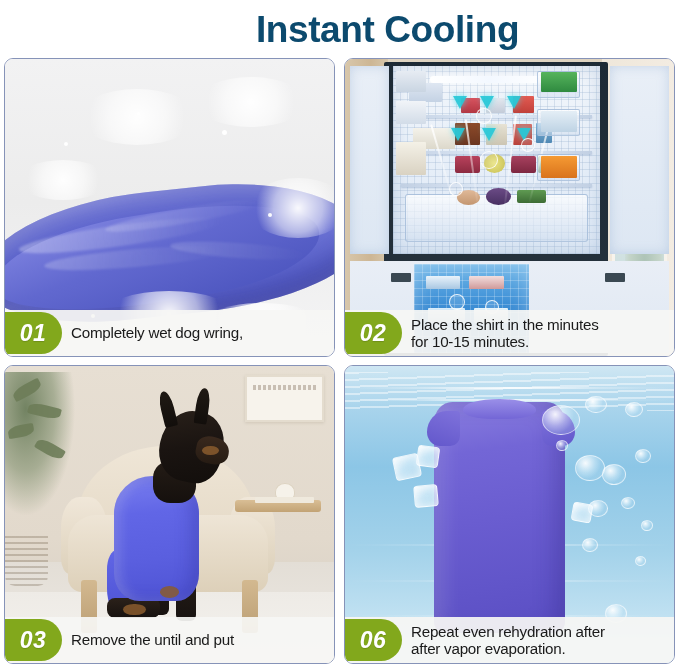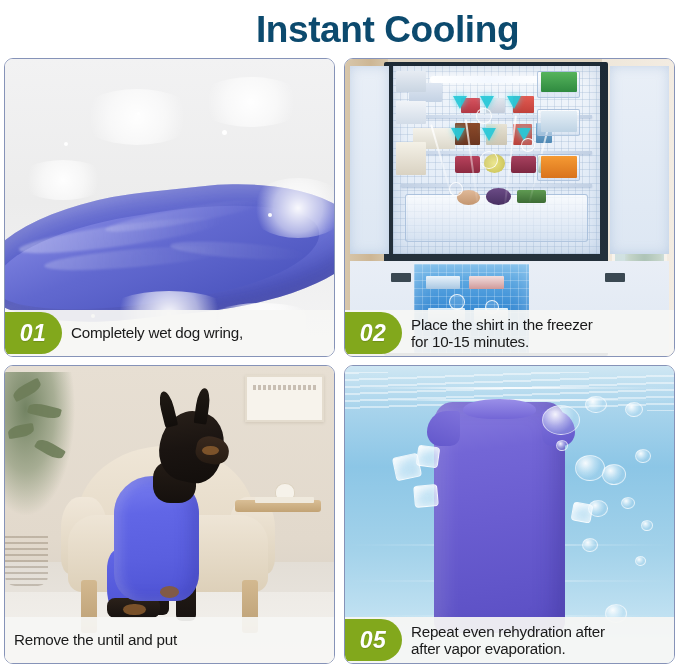--- a/index.html
+++ b/index.html
@@ -482,21 +482,21 @@
           <div class="item" style="left:52%;top:50%;width:30%;height:16%;background:linear-gradient(180deg,#e6f4fc,#9cc2de);"></div>
           <div class="ring" style="left:30%;top:34%;width:16px;height:16px;"></div>
           <div class="ring" style="left:62%;top:40%;width:14px;height:14px;"></div>
         </div>
         <div class="item" style="left:14%;top:72%;width:6%;height:3%;background:#3a4852;border-radius:1px;"></div>
         <div class="item" style="right:15%;top:72%;width:6%;height:3%;background:#3a4852;border-radius:1px;"></div>
       </div>
       <div class="caption">
         <div class="badge">02</div>
         <div class="cap-text">
-          <span class="l1">Place the shirt in the freezer</span>
+          <span class="l1">Place the shirt in the minutes</span>
           <span class="l2">for 10-15 minutes.</span>
         </div>
       </div>
     </div>
 
     <div class="card">
       <div class="photo p3">
         <div class="floor"></div>
         <div class="rug"></div>
         <div class="frame">
@@ -528,20 +528,21 @@
         <div class="dog-neck"></div>
         <div class="dog-head"></div>
         <div class="muzzle"></div>
         <div class="ear ear-l"></div>
         <div class="ear ear-r"></div>
         <div class="tan" style="left:60%;top:27%;width:5%;height:3%;"></div>
         <div class="tan" style="left:47%;top:74%;width:6%;height:4%;"></div>
         <div class="tan" style="left:36%;top:80%;width:7%;height:4%;"></div>
       </div>
       <div class="caption">
+        <div class="badge">03</div>
         <div class="cap-text">
           <span class="l1">Remove the until and put</span>
         </div>
       </div>
     </div>
 
     <div class="card">
       <div class="photo p4">
         <div class="surface"></div>
         <div class="wave" style="top:7%;"></div>
@@ -568,21 +569,21 @@
         <div class="bubble" style="left:88%;top:28%;width:16px;height:14px;"></div>
         <div class="bubble" style="left:74%;top:45%;width:20px;height:17px;"></div>
         <div class="bubble" style="left:84%;top:44%;width:14px;height:12px;"></div>
         <div class="bubble" style="left:90%;top:52%;width:12px;height:11px;"></div>
         <div class="bubble" style="left:72%;top:58%;width:16px;height:14px;"></div>
         <div class="bubble" style="left:79%;top:80%;width:22px;height:19px;"></div>
         <div class="bubble" style="left:64%;top:25%;width:12px;height:11px;"></div>
         <div class="bubble" style="left:88%;top:64%;width:11px;height:10px;"></div>
       </div>
       <div class="caption">
-        <div class="badge">05</div>
+        <div class="badge">06</div>
         <div class="cap-text">
           <span class="l1">Repeat even rehydration after</span>
           <span class="l2">after vapor evaporation.</span>
         </div>
       </div>
     </div>
 
   </div>
 </div>
 

